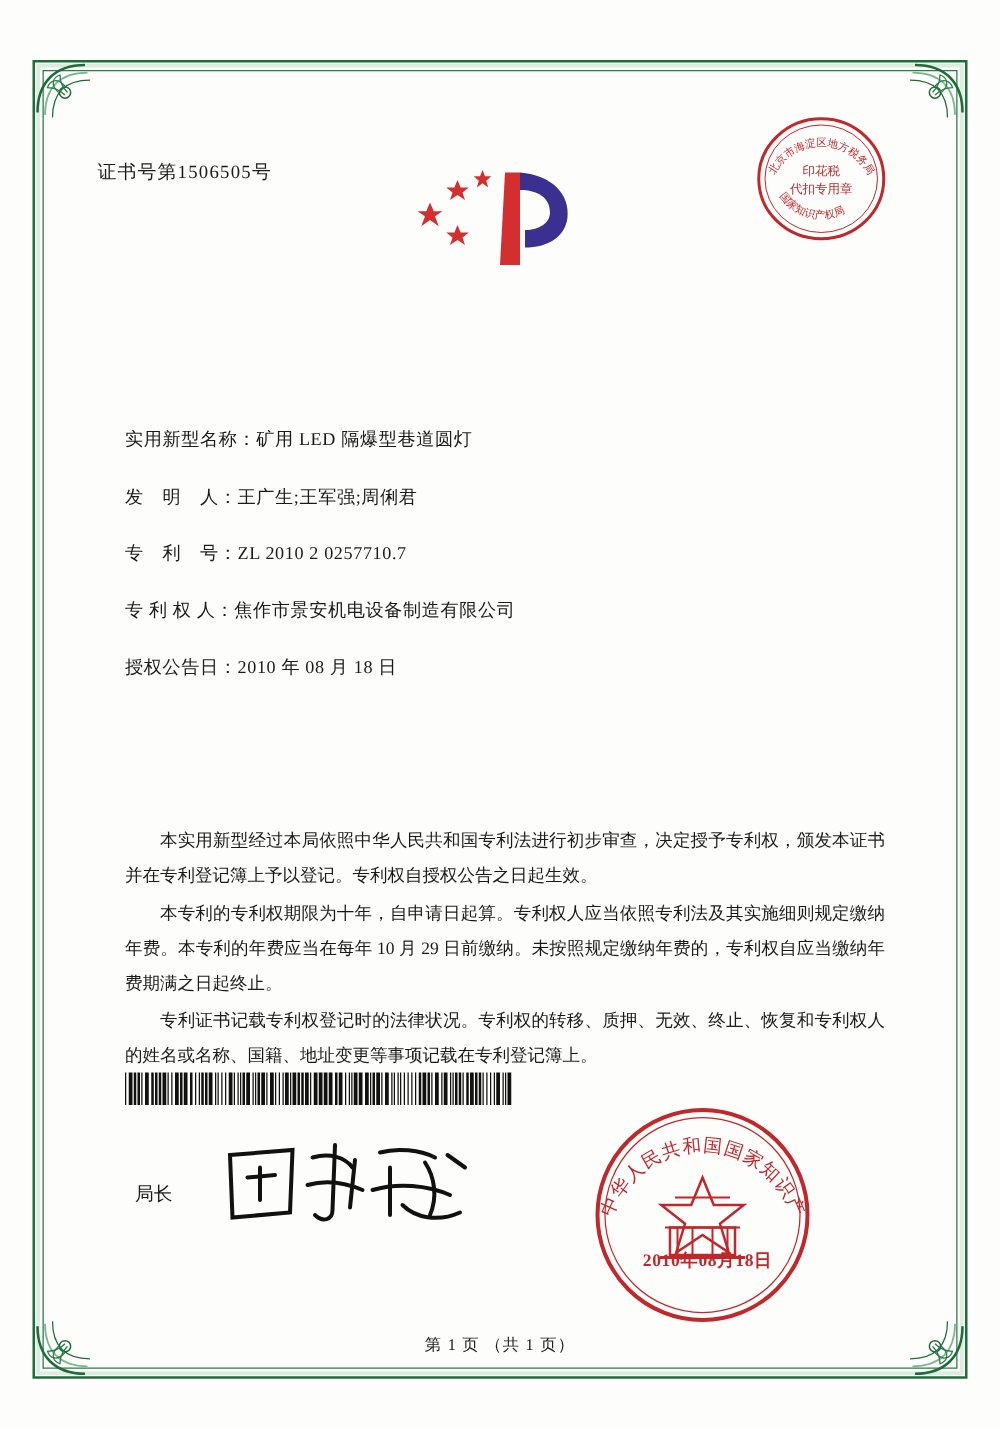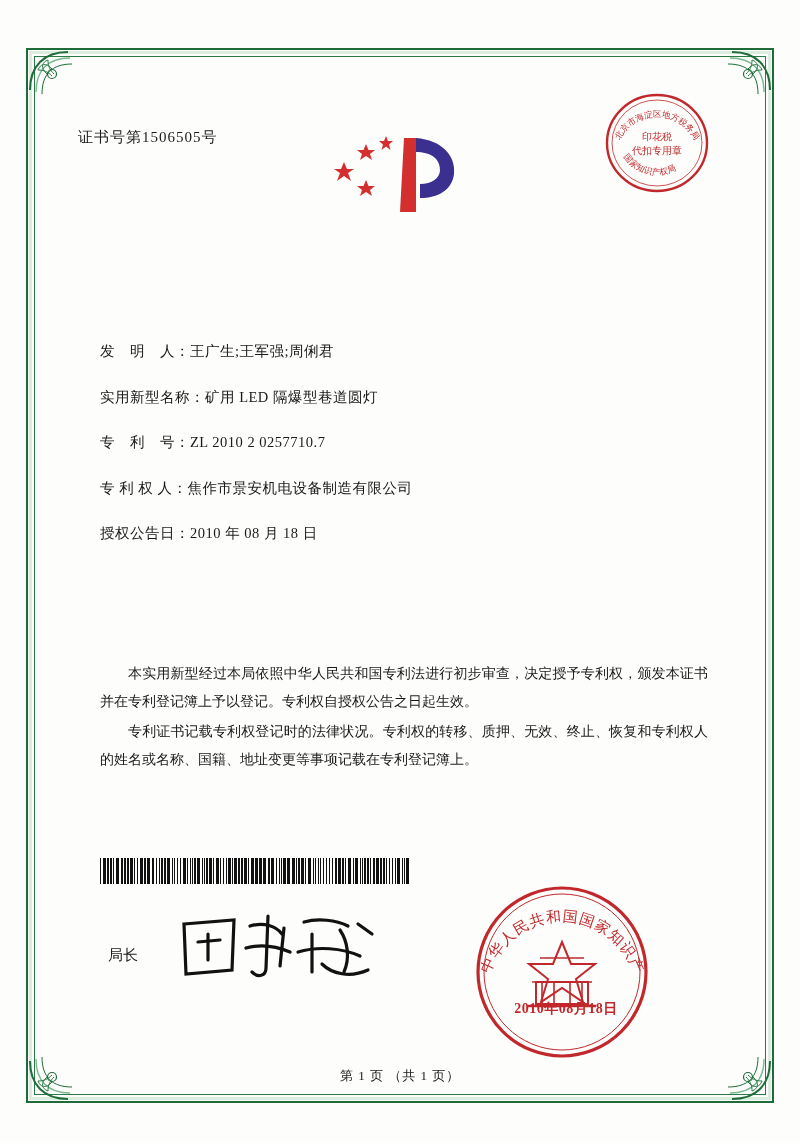--- a/index.html
+++ b/index.html
@@ -188,38 +188,39 @@
         <textPath href="#arcBot" startOffset="8%">国家知识产权局</textPath>
       </text>
       <text x="55" y="52" font-size="10" fill="#c0282c" text-anchor="middle" font-family="'DejaVu Serif',serif">印花税</text>
       <text x="55" y="66" font-size="10" fill="#c0282c" text-anchor="middle" font-family="'DejaVu Serif',serif">代扣专用章</text>
     </svg>
   </div>
 
 
   <div class="fields">
     <div class="field">
+      <span class="f-label">实用新型名称：</span><span>矿用 LED 隔爆型巷道圆灯</span>
+    </div>
+    <div class="field">
       <span class="f-label">发　明　人：</span><span>王广生;王军强;周俐君</span>
-    </div>
-    <div class="field">
-      <span class="f-label">实用新型名称：</span><span>矿用 LED 隔爆型巷道圆灯</span>
     </div>
     <div class="field">
       <span class="f-label">专　利　号：</span><span>ZL 2010 2 0257710.7</span>
     </div>
     <div class="field">
       <span class="f-label">专 利 权 人：</span><span>焦作市景安机电设备制造有限公司</span>
     </div>
     <div class="field">
       <span class="f-label">授权公告日：</span><span>2010 年 08 月 18 日</span>
     </div>
   </div>
 
   <div class="body-text">
     <p>本实用新型经过本局依照中华人民共和国专利法进行初步审查，决定授予专利权，颁发本证书并在专利登记簿上予以登记。专利权自授权公告之日起生效。</p>
+    <p>本专利的专利权期限为十年，自申请日起算。专利权人应当依照专利法及其实施细则规定缴纳年费。本专利的年费应当在每年 10 月 29 日前缴纳。未按照规定缴纳年费的，专利权自应当缴纳年费期满之日起终止。</p>
     <p>专利证书记载专利权登记时的法律状况。专利权的转移、质押、无效、终止、恢复和专利权人的姓名或名称、国籍、地址变更等事项记载在专利登记簿上。</p>
   </div>
 
   <div class="barcode" id="barcode">
       <i style="width: 1.4px; margin-right: 1.6px;"></i>
       <i style="width: 3px; margin-right: 1.6px;"></i>
       <i style="width: 1.4px; margin-right: 1.6px;"></i>
       <i style="width: 1.4px; margin-right: 1.6px;"></i>
       <i style="width: 1.4px; margin-right: 1.6px;"></i>
       <i style="width: 3px; margin-right: 1.6px;"></i>

